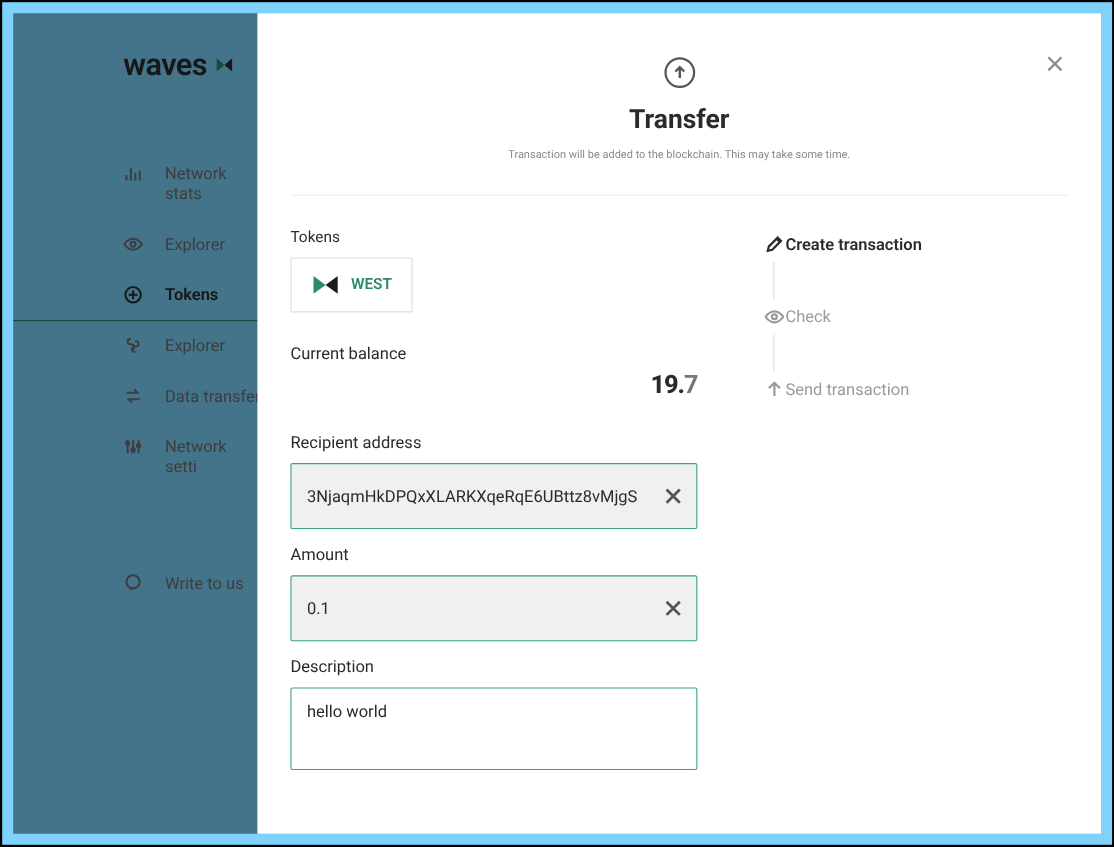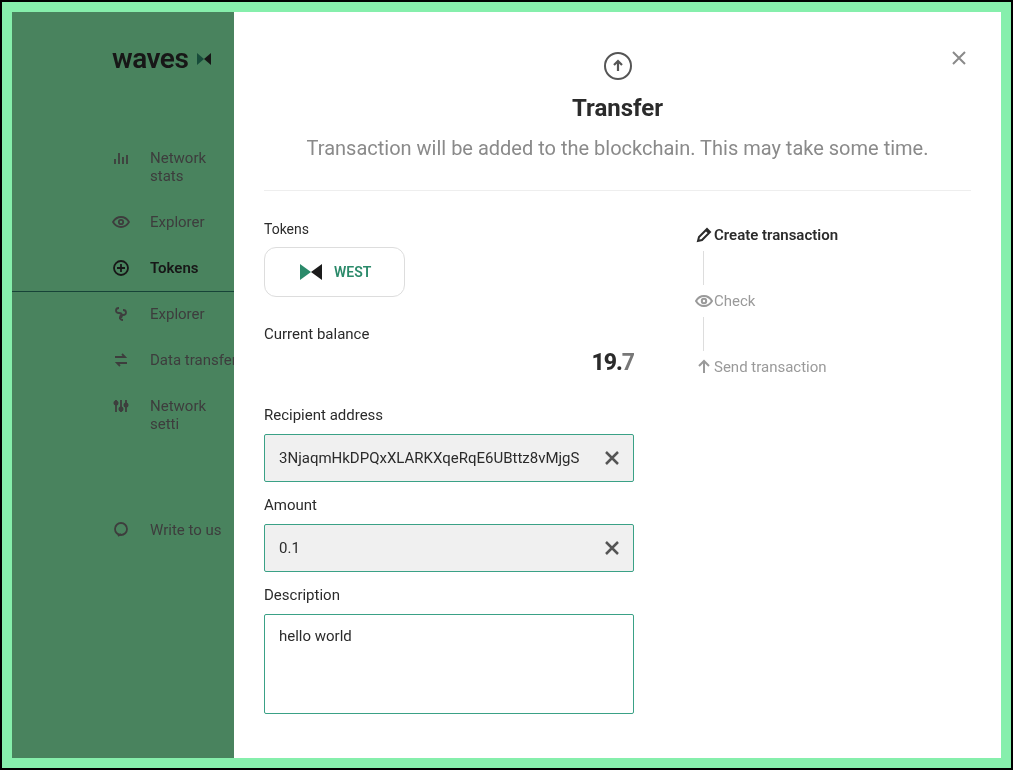--- a/index.html
+++ b/index.html
@@ -1,17 +1,17 @@
 <!DOCTYPE html>
 <html><head>
 <meta charset="utf-8">
 <style>
   * { box-sizing: border-box; margin: 0; padding: 0; font-family: -apple-system, BlinkMacSystemFont, "Segoe UI", Roboto, Helvetica, Arial, sans-serif; }
   body { background: #fff; }
-  .frame { width: 1013px; height: 770px; border: 2px solid #000; position: relative; overflow: hidden; background: #86efac; }
+  .frame { width: 1013px; height: 770px; border: 2px solid #000; position: relative; overflow: hidden; background: #7dd3fc; }
   .page { position: absolute; inset: 10px; display: flex; }
 
   
   .sidebar { width: 225px; flex-shrink: 0; padding: 30px 0 30px 0; position: relative; }
   .brand { font-size: 28px; font-weight: 600; color: #2b2b2b; letter-spacing: -0.5px; margin-left: 100px; margin-bottom: 60px; display: flex; align-items: center; gap: 8px; }
   .brand-icon { width: 16px; height: 16px; display: inline-flex; }
   .nav { list-style: none; }
   .nav li { display: flex; align-items: flex-start; gap: 20px; padding: 14px 0 14px 100px; color: #6f6f6f; font-size: 15px; cursor: pointer; position: relative; }
   .nav li.active { color: #2b2b2b; font-weight: 600; }
   .nav li.active::before { content: ""; position: absolute; left: 0; right: 0; bottom: -1px; height: 1px; background: #2b7a66; }
@@ -20,46 +20,46 @@
   .nav .icon svg { width: 18px; height: 18px; stroke: currentColor; fill: none; stroke-width: 1.8; }
 
   
   .dimmer { position: absolute; inset: 10px; background: rgba(0,0,0,0.45); }
   .modal { position: absolute; top: 10px; bottom: 10px; left: 232px; right: 10px; background: #fff; padding: 40px 30px 20px 30px; }
 
   .modal-header { text-align: center; position: relative; padding-bottom: 30px; border-bottom: 1px solid #eee; }
   .modal-title { font-size: 24px; font-weight: 700; color: #2b2b2b; display: inline-flex; align-items: center; gap: 14px; flex-direction: column; }
   .modal-title .circle-up { width: 28px; height: 28px; border: 2px solid #555; border-radius: 50%; display: inline-flex; align-items: center; justify-content: center; }
   .modal-title .circle-up svg { width: 14px; height: 14px; stroke: #555; stroke-width: 2.2; fill: none; }
-  .modal-sub { margin-top: 14px; color: #8a8a8a; font-size: 20px; }
+  .modal-sub { margin-top: 14px; color: #8a8a8a; font-size: 10px; }
   .modal-close { position: absolute; top: -6px; right: 0; width: 24px; height: 24px; cursor: pointer; display: flex; align-items: center; justify-content: center; color: #8a8a8a; }
   .modal-close svg { width: 18px; height: 18px; stroke: currentColor; stroke-width: 2; }
 
   .modal-body { display: flex; gap: 60px; padding-top: 30px; }
   .form-col { flex: 0 0 370px; }
   .steps-col { flex: 1; padding-top: 4px; }
 
   .label { font-size: 14px; color: #2b2b2b; margin-bottom: 10px; }
   .label-md { font-size: 15px; }
 
-  .token-chip { display: inline-flex; align-items: center; gap: 10px; border: 1px solid #ddd; padding: 14px 33px; border-radius: 12px; margin-bottom: 28px; }
+  .token-chip { display: inline-flex; align-items: center; gap: 10px; border: 1px solid #ddd; padding: 14px 18px; border-radius: 1px; margin-bottom: 28px; }
   .token-chip svg { width: 26px; height: 20px; }
   .token-chip span { color: #2b8a6a; font-weight: 600; font-size: 14px; }
 
   .balance-label { font-size: 15px; color: #2b2b2b; margin-bottom: 6px; }
   .balance { font-size: 23px; font-weight: 800; color: #2b2b2b; letter-spacing: -1px; margin-bottom: 30px; text-align: right; }
   .balance .frac { color: #777; font-weight: 700; }
 
   .field { margin-bottom: 14px; }
   .input-wrap { position: relative; }
-  .input { width: 100%; height: 48px; border: 1px solid #3aa186; background: #f0f0f0; padding: 0 44px 0 14px; font-size: 15px; color: #2b2b2b; outline: none; border-radius: 2px; }
+  .input { width: 100%; height: 60px; border: 1px solid #3aa186; background: #f0f0f0; padding: 0 44px 0 14px; font-size: 15px; color: #2b2b2b; outline: none; border-radius: 2px; }
   .input.plain { background: #fff; }
   .clear-btn { position: absolute; right: 10px; top: 50%; transform: translateY(-50%); width: 24px; height: 24px; display: flex; align-items: center; justify-content: center; cursor: pointer; color: #555; }
   .clear-btn svg { width: 16px; height: 16px; stroke: currentColor; stroke-width: 2.5; }
-  textarea.input { height: 100px; padding: 12px 14px; resize: none; background: #fff; }
+  textarea.input { height: 75px; padding: 12px 14px; resize: none; background: #fff; }
 
   .fee { font-size: 12.5px; color: #8a8a8a; margin-top: 22px; }
 
   
   .step { display: flex; align-items: center; font-size: 15px; color: #9a9a9a; }
   .step.active { color: #2b2b2b; font-weight: 600; }
   .step .sicon { width: 20px; height: 20px; display: inline-flex; align-items: center; justify-content: center; }
   .step .sicon svg { width: 18px; height: 18px; stroke: currentColor; fill: none; stroke-width: 2; }
   .step-connector { width: 1px; height: 34px; background: #ddd; margin: 6px 0 6px 9px; }
 </style>

